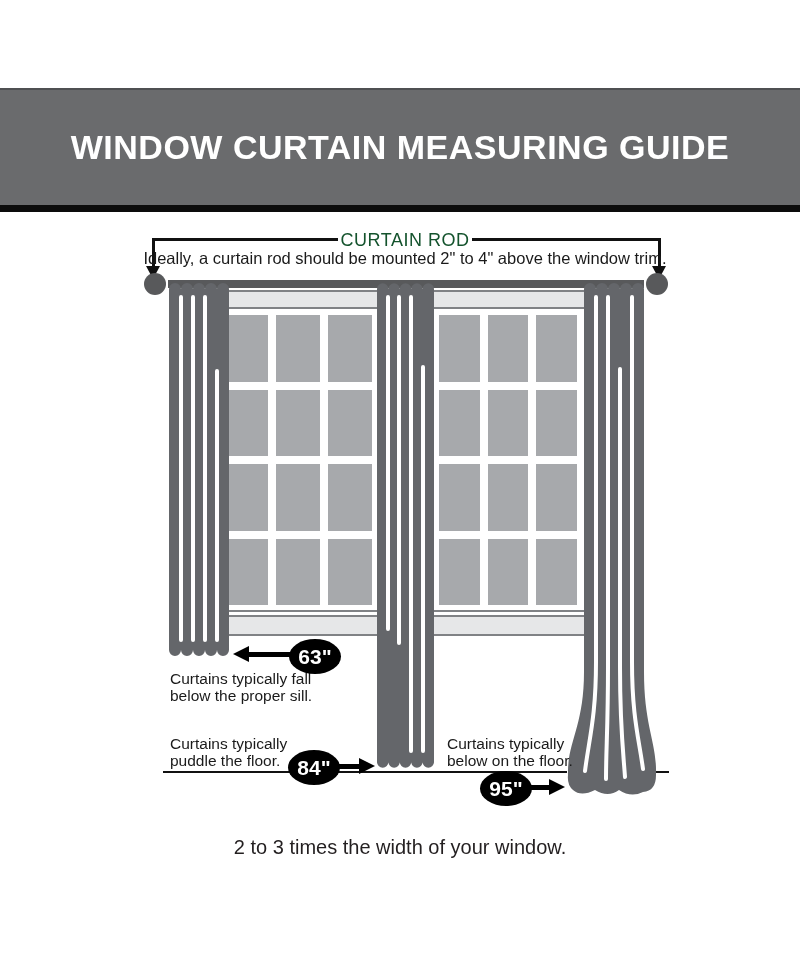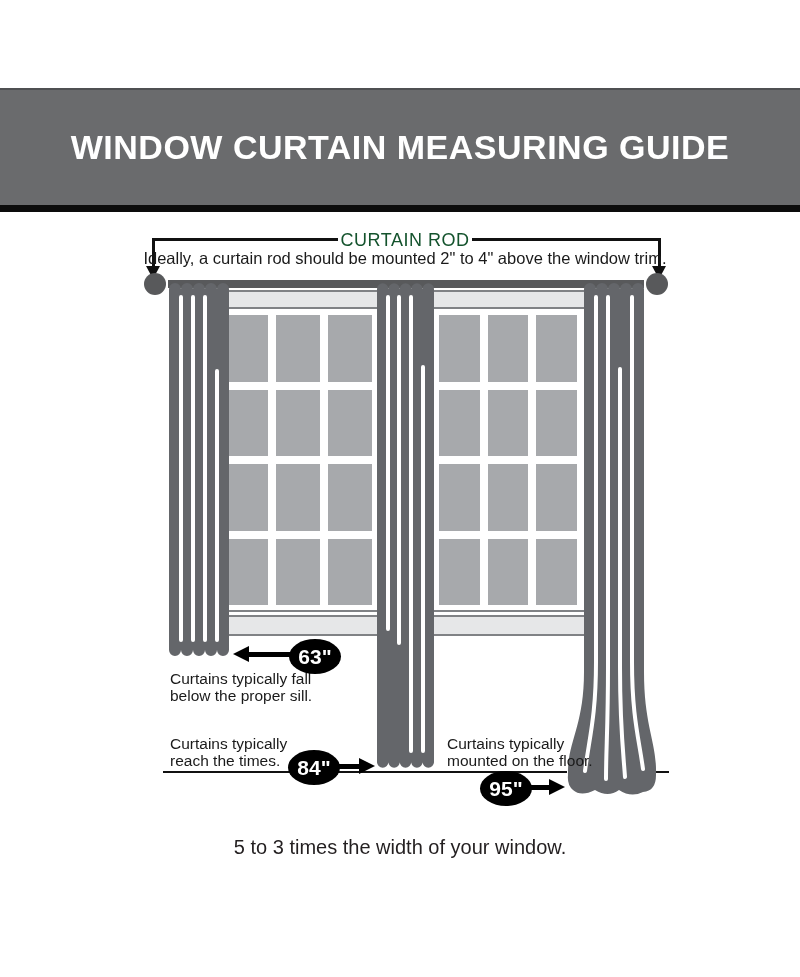--- a/index.html
+++ b/index.html
@@ -161,31 +161,31 @@
   <div class="oval" style="left:289px;top:639px;">63"</div>
   <div class="mline" style="left:248px;top:652px;width:44px;"></div>
   <div class="head-left" style="left:233px;top:646px;"></div>
   <div class="caption" style="left:170px;top:671px;">
     <div>Curtains typically fall</div>
     <div>below the proper sill.</div>
   </div>
 
   <div class="caption" style="left:170px;top:736px;">
     <div>Curtains typically</div>
-    <div>reach the times.</div>
+    <div>puddle the floor.</div>
   </div>
   <div class="oval" style="left:288px;top:750px;">84"</div>
   <div class="mline" style="left:338px;top:764px;width:22px;"></div>
   <div class="head-right" style="left:359px;top:758px;"></div>
 
   <div class="caption" style="left:447px;top:736px;">
     <div>Curtains typically</div>
-    <div>mounted on the floor.</div>
+    <div>below on the floor.</div>
   </div>
   <div class="oval" style="left:480px;top:771px;">95"</div>
   <div class="mline" style="left:530px;top:785px;width:20px;"></div>
   <div class="head-right" style="left:549px;top:779px;"></div>
 
   <div class="footer">
-    <div>5 to 3 times the width of your window.</div>
+    <div>2 to 3 times the width of your window.</div>
   </div>
 
 </div>
 
 </body></html>

